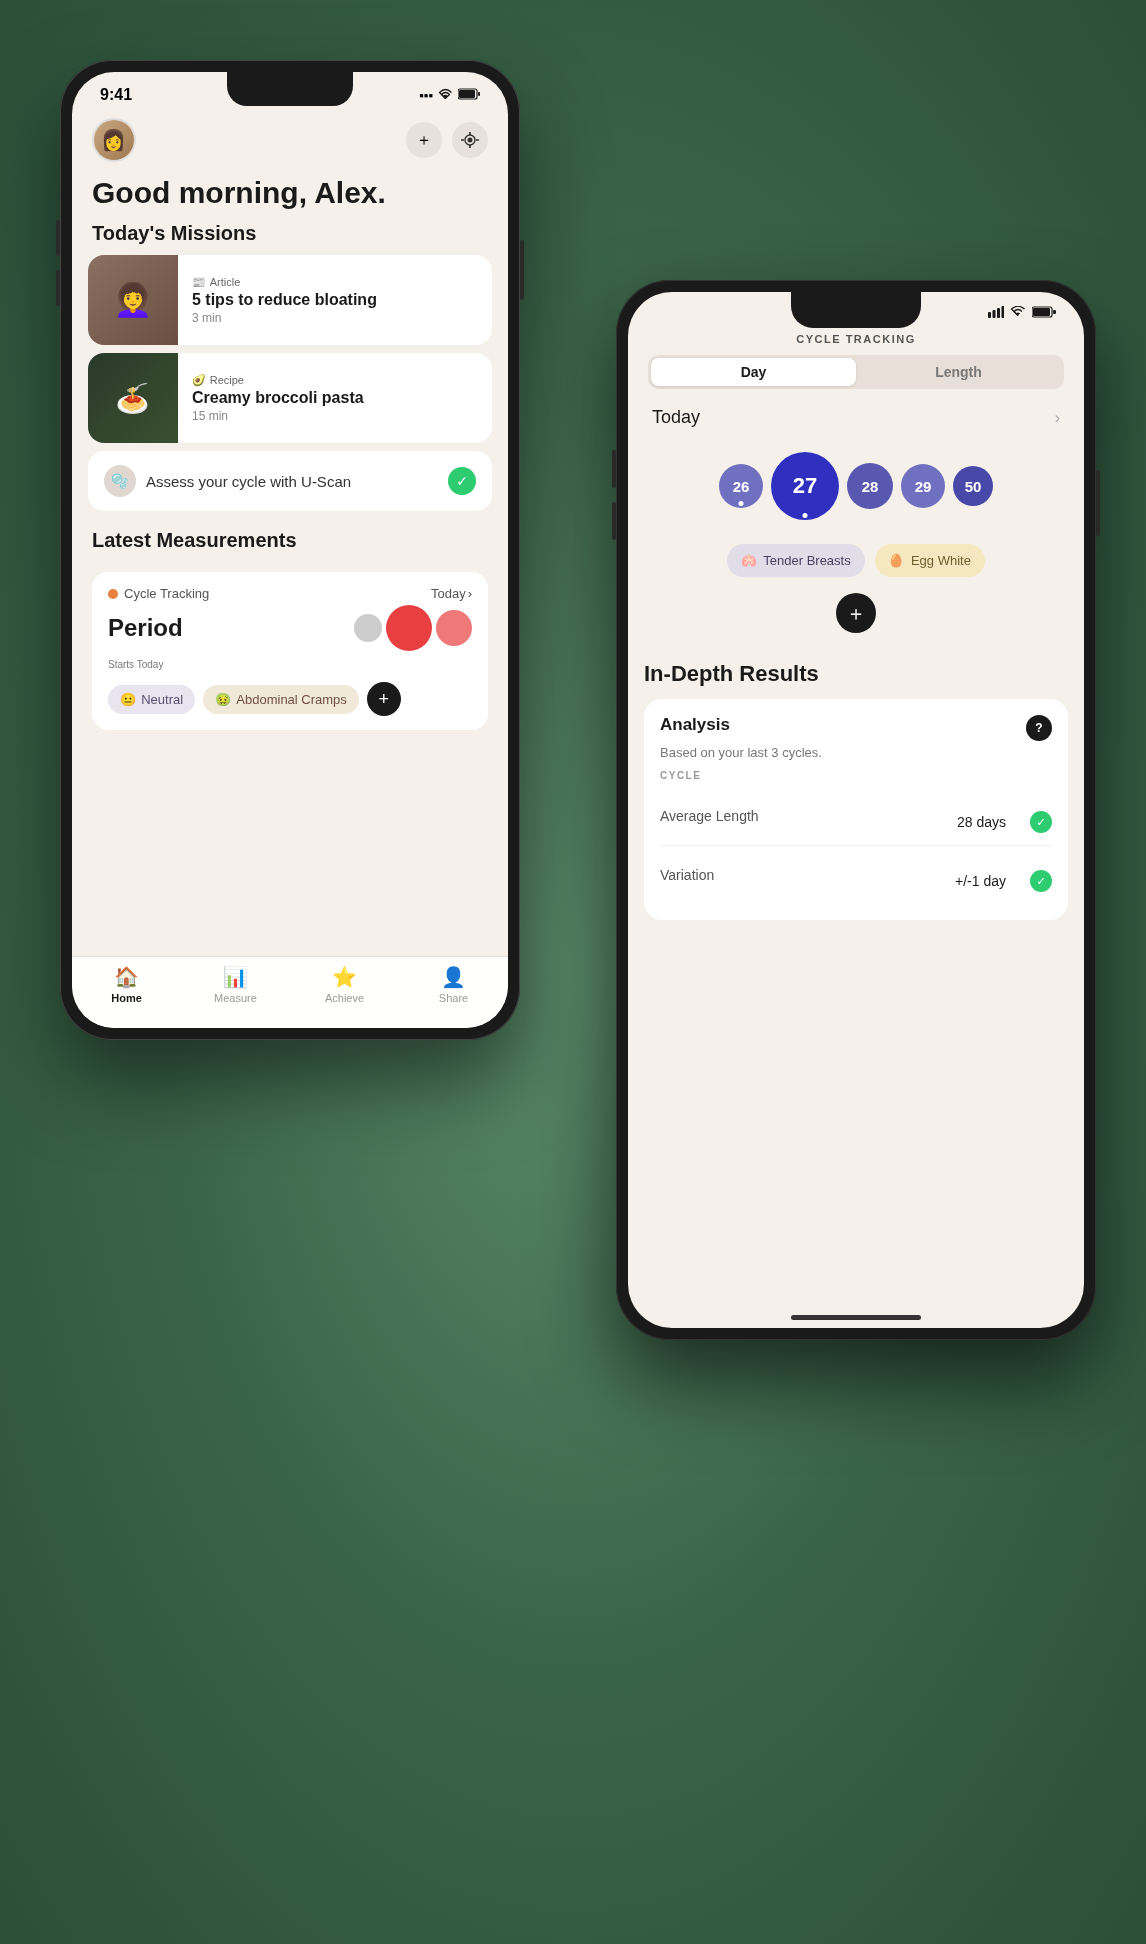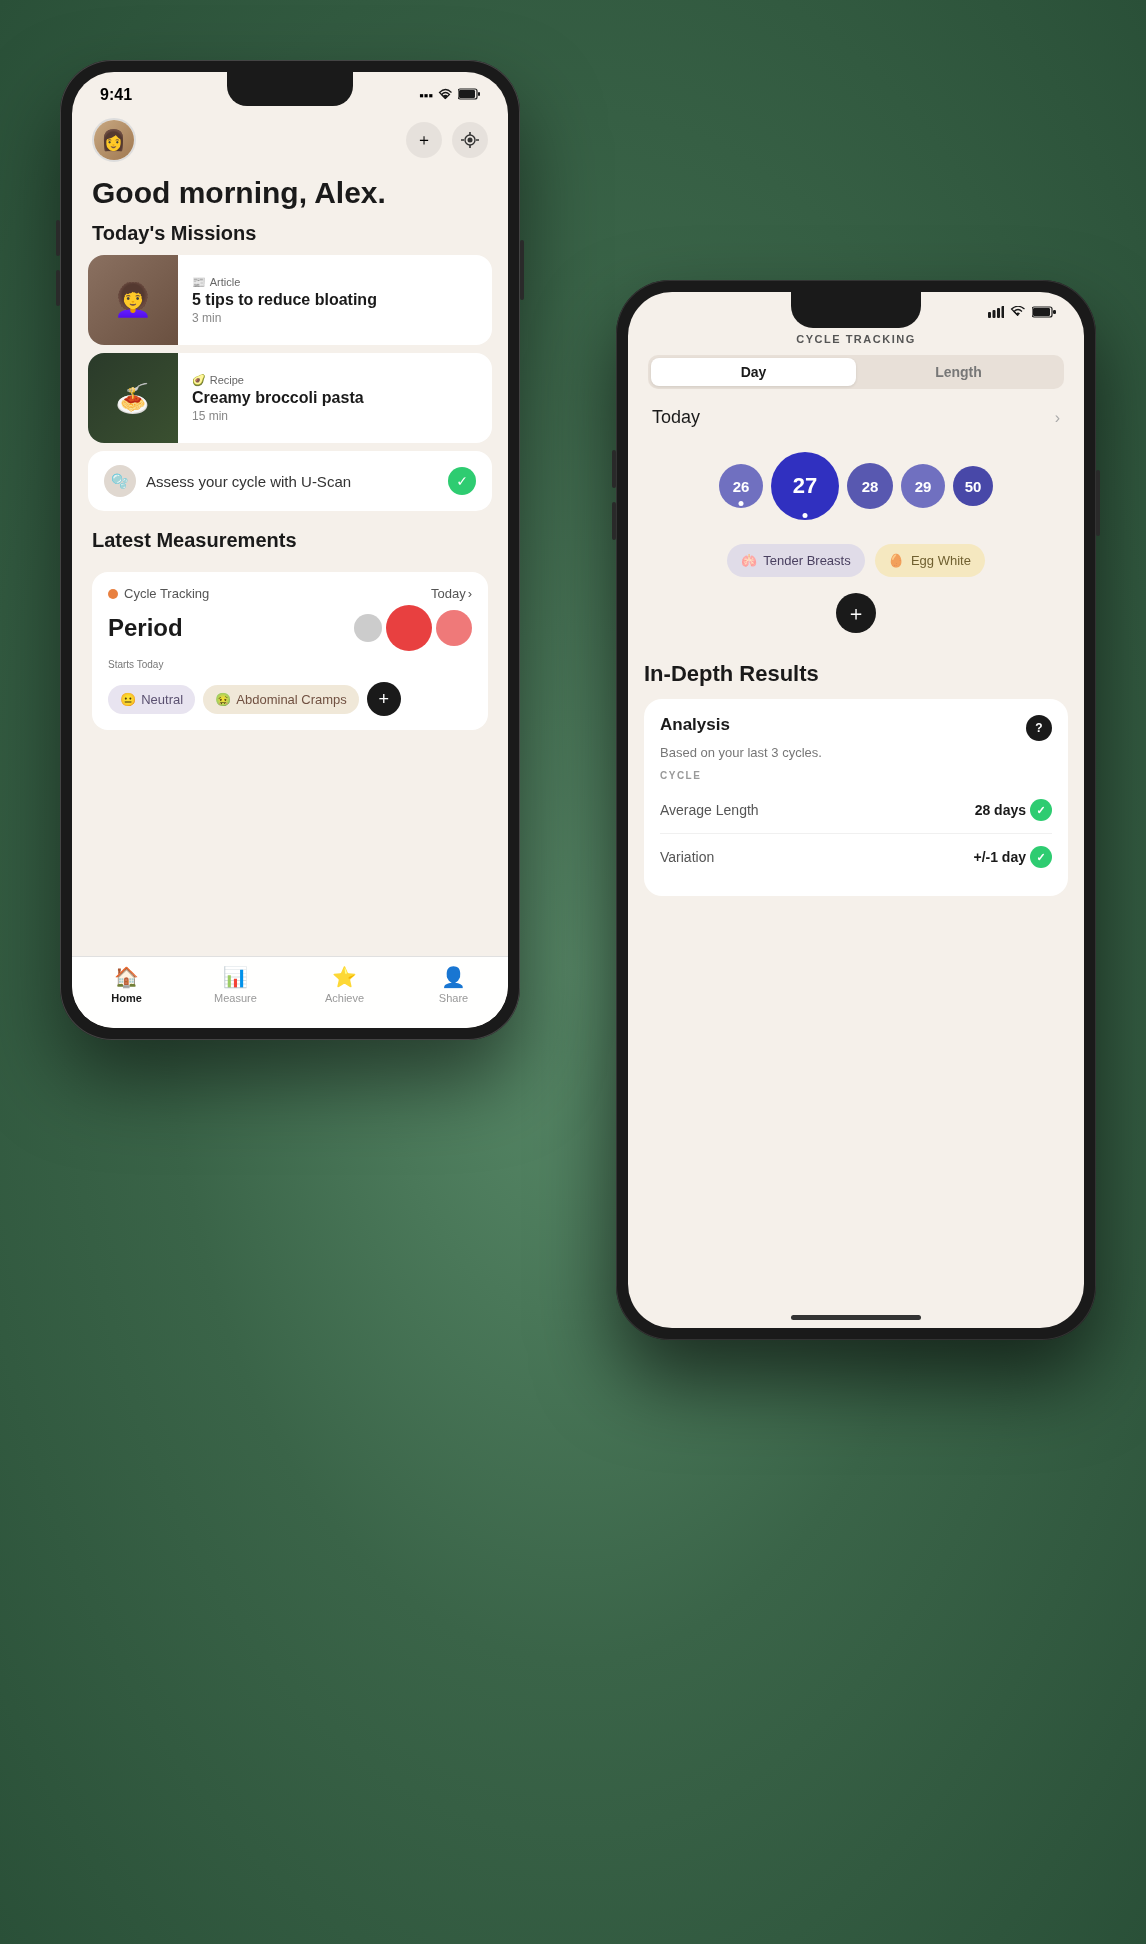--- a/index.html
+++ b/index.html
@@ -547,24 +547,25 @@
       border-bottom: 1px solid #f0f0f0;
     }
     .p2-stat-row:last-child { border-bottom: none; }
     .p2-stat-label {
       font-size: 14px;
       color: #555;
     }
     .p2-stat-value {
       display: flex;
       align-items: center;
-      gap: 4px;
+      gap: 24px;
       font-size: 14px;
-      font-weight: 700;
-      color: #1a1a1a;
+      font-weight: 400;
+      color: #1a1a1a;
+      margin-top: 12px;
     }
     .p2-green-check {
       width: 22px; height: 22px;
       border-radius: 50%;
       background: #2ecc71;
       display: flex; align-items: center; justify-content: center;
       color: white;
       font-size: 11px;
     }
     .p2-home-indicator {

